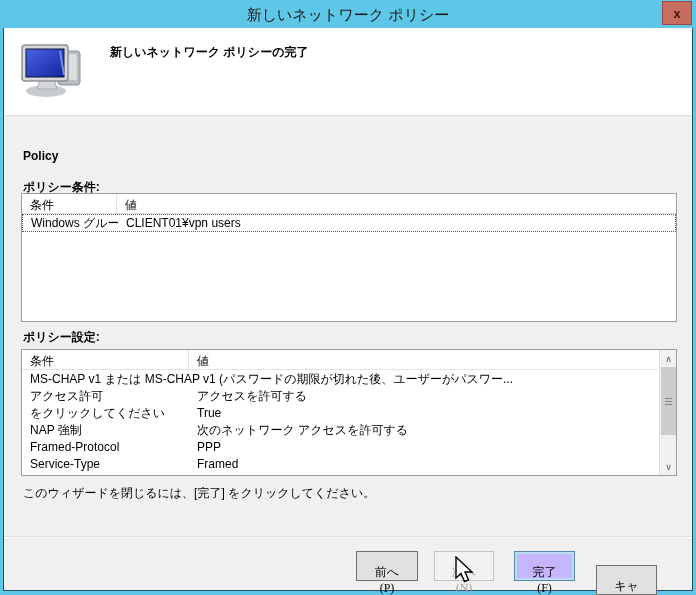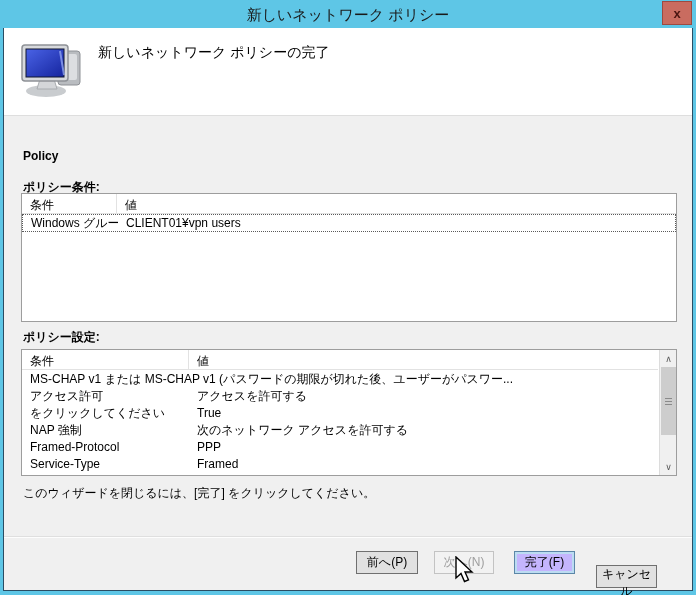--- a/index.html
+++ b/index.html
@@ -14,21 +14,21 @@
   .close-btn{position:absolute;right:4px;top:1px;width:30px;height:24px;background:#c96c60;
     border:1px solid #9c4a41;display:flex;align-items:center;justify-content:center;cursor:default;}
   .close-x{font-size:13px;font-weight:bold;color:#4a1410;line-height:1;}
 
   .inner{position:absolute;left:3px;top:28px;width:690px;height:563px;background:#f0f0f0;
     border-left:1px solid #2a4d63;border-right:1px solid #2a4d63;border-bottom:1px solid #2a4d63;}
 
   .wizard-header{position:absolute;left:0;top:0;width:100%;height:88px;background:#ffffff;
     border-bottom:1px solid #dedede;}
   .hdr-icon{position:absolute;left:16px;top:13px;}
-  .hdr-title{position:absolute;left:94px;top:16px;font-size:14px;font-weight:normal;color:#000;}
+  .hdr-title{position:absolute;left:106px;top:16px;font-size:12px;font-weight:bold;color:#000;}
 
   .txt{position:absolute;font-size:12px;color:#000;white-space:nowrap;}
 
   .intro{left:19px;top:99px;}
   .policy-name{left:19px;top:121px;font-weight:bold;}
   .cond-lbl{left:19px;top:151px;font-weight:bold;}
   .set-lbl{left:19px;top:301px;font-weight:bold;}
   .note{left:19px;top:457px;}
 
   .ltable{position:absolute;background:#ffffff;border:1px solid #9d9d9d;font-size:12px;overflow:hidden;}
@@ -56,23 +56,23 @@
   .sb-up{top:0;}
   .sb-down{bottom:0;}
   .sb-thumb{position:absolute;left:1px;top:17px;width:15px;height:68px;background:#cdcdcd;
     display:flex;align-items:center;justify-content:center;}
   .grip{width:7px;height:7px;
     background:repeating-linear-gradient(to bottom,#8a8a8a 0 1px,transparent 1px 3px);}
 
   .divider{position:absolute;left:0;top:508px;width:100%;height:2px;
     border-top:1px solid #dfdfdf;border-bottom:1px solid #fdfdfd;}
 
-  .btn{position:absolute;top:523px;height:23px;font-size:12px;color:#000;
-    background:#e1e1e1;border:1px solid #707070;padding:0;cursor:default;
-    font-family:Liberation Sans, sans-serif;}
+  .btn{position:absolute;top:523px;height:30px;font-size:12px;color:#000;
+    background:#e1e1e1;border:1px solid #707070;padding:12px;cursor:default;
+    font-family:Liberation Serif, serif;}
   .btn-back{left:352px;width:62px;}
   .btn-next{left:430px;width:60px;background:#f2f2f2;border-color:#c3c3c3;color:#9e9e9e;}
   .btn-finish{left:510px;width:61px;border-color:#5c87a8;
     box-shadow:inset 0 0 0 2px #bcdcf2;background:#c4b5fd;}
   .btn-cancel{left:592px;width:61px;margin-top:14px;}
 
   .cursor{position:absolute;left:448px;top:528px;pointer-events:none;}
 </style>
 </head>
 <body>

